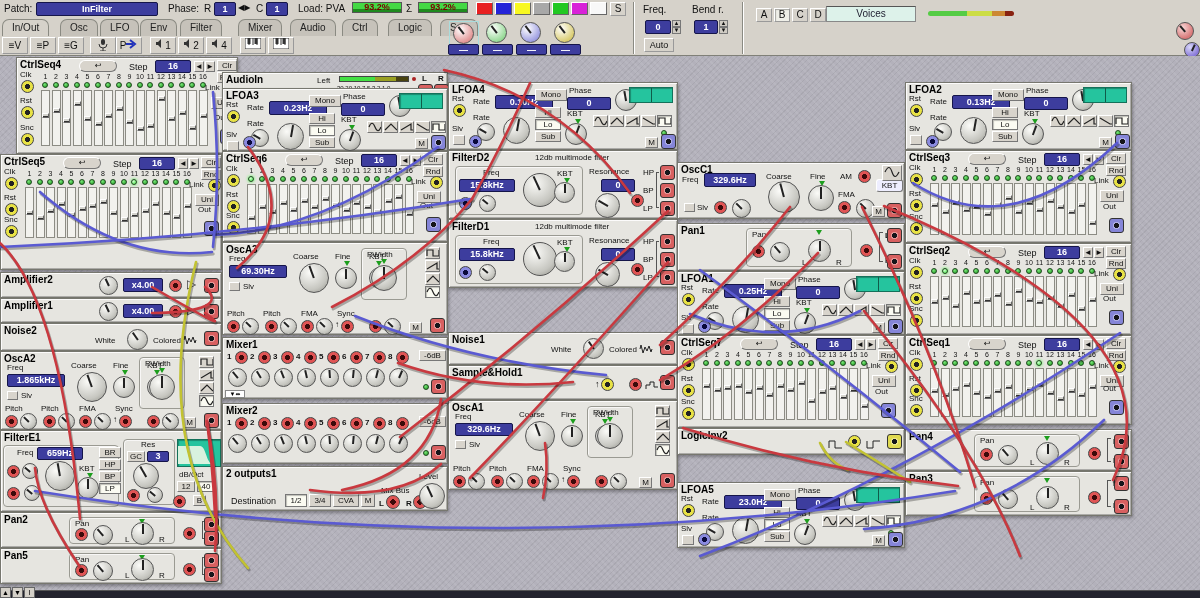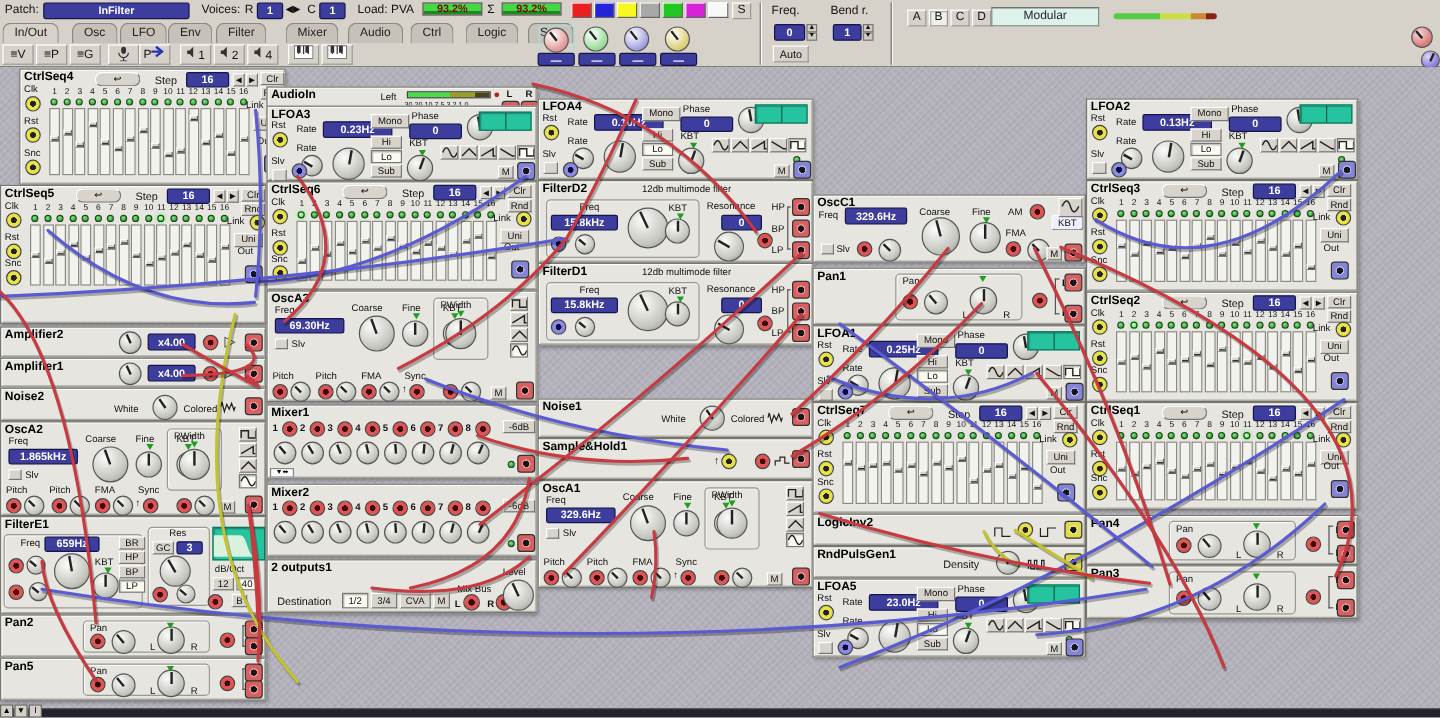--- a/index.html
+++ b/index.html
@@ -46,21 +46,21 @@
 .sbtn{position:absolute;width:11px;height:11px;background:#d4d0c8;border:1px solid #666;font-size:7px;line-height:10px;text-align:center;color:#000}
 .sep{position:absolute;width:2px;background:linear-gradient(90deg,#8a8a82 0 1px,#fff 1px)}
 </style>
 </head>
 <body>
 
 <div class="stage">
   <div class="tb">
     <span class="lbl" style="left:4px;top:3px">Patch:</span>
     <div class="vbx" style="left:36px;top:2px;width:122px;height:14px">InFilter</div>
-    <span class="lbl" style="left:168px;top:3px">Voices:</span>
+    <span class="lbl" style="left:168px;top:3px">Phase:</span>
     <span class="lbl" style="left:204px;top:3px">R</span>
     <div class="vbx" style="left:214px;top:2px;width:22px;height:14px">1</div>
     <span class="lbl" style="left:238px;top:3px;font-size:8px">◀▶</span>
     <span class="lbl" style="left:256px;top:3px">C</span>
     <div class="vbx" style="left:266px;top:2px;width:22px;height:14px">1</div>
     <span class="lbl" style="left:298px;top:3px">Load: PVA</span>
     <div class="meter" style="left:352px;top:2px;width:50px">93.2%</div>
     <span class="lbl" style="left:406px;top:3px">Σ</span>
     <div class="meter" style="left:418px;top:2px;width:50px">93.2%</div>
     <div id="swatches">
@@ -83,21 +83,21 @@
     <div class="vbx" style="left:694px;top:20px;width:24px;height:14px">1</div>
     <div class="spin" style="left:719px;top:20px">▲</div>
     <div class="spin" style="left:719px;top:27px">▼</div>
     <div class="sep" style="left:742px;top:2px;height:52px"></div>
     <div id="slots">
         <div class="ib" style="left:756px;top:8px;width:16px;height:14px;line-height:12px;">A</div>
         <div class="ib" style="left:774px;top:8px;width:16px;height:14px;line-height:12px;background:#efefe8;box-shadow:inset 1px 1px 1px rgba(0,0,0,.3);">B</div>
         <div class="ib" style="left:792px;top:8px;width:16px;height:14px;line-height:12px;">C</div>
         <div class="ib" style="left:810px;top:8px;width:16px;height:14px;line-height:12px;">D</div>
       </div>
-    <div style="position:absolute;left:826px;top:6px;width:90px;height:16px;background:#ddf2ea;border:1px solid #888;border-top-color:#555;color:#223;font-size:10px;text-align:center;line-height:14px">Modular</div>
+    <div style="position:absolute;left:826px;top:6px;width:90px;height:16px;background:#ddf2ea;border:1px solid #888;border-top-color:#555;color:#223;font-size:10px;text-align:center;line-height:14px">Voices</div>
     <div style="position:absolute;left:928px;top:11px;width:86px;height:5px;border-radius:3px;background:linear-gradient(90deg,#55cc44 0 45%,#ccdd44 45% 75%,#cc8833 75% 90%,#882211 90%)"></div>
     <div id="tabs">
         <div class="tab on" style="left:2px">In/Out</div>
         <div class="tab" style="left:60px">Osc</div>
         <div class="tab" style="left:100px">LFO</div>
         <div class="tab" style="left:140px">Env</div>
         <div class="tab" style="left:180px">Filter</div>
         <div class="tab" style="left:238px">Mixer</div>
         <div class="tab" style="left:290px">Audio</div>
         <div class="tab" style="left:342px">Ctrl</div>
@@ -1369,33 +1369,20 @@
         </div>
       </div>
       <div class="mod" style="left:677px;top:372px;width:228px;height:27px">
   <span class="mt">LogicInv2</span>
         <div style="position:absolute;left:150px;top:7px"><svg width="15" height="11" style="stroke:#222;fill:none">
             <path d="M1,9 L1,2 L7,2 L7,9 L14,9"></path>
           </svg></div>
         <div class="jk y" style="left:170px;top:6px;"></div>
         <div style="position:absolute;left:188px;top:7px"><svg width="15" height="11" style="stroke:#222;fill:none">
             <path d="M1,2 L1,9 L7,9 L7,2 L14,2"></path>
-          </svg></div>
-        <div class="port y" style="left:209px;top:5px">
-          <i></i>
-        </div>
-      </div>
-      <div class="mod" style="left:677px;top:399px;width:228px;height:27px">
-  <span class="mt">RndPulsGen1</span>
-        <span class="sl" style="left:108px;top:10px;font-size:9px;">Density</span>
-        <div class="knob" style="left:152px;top:3px;width:20px;height:20px">
-          <i style="transform:rotate(-30deg)"></i>
-        </div>
-        <div style="position:absolute;left:178px;top:7px"><svg width="18" height="11" style="stroke:#222;fill:none">
-            <path d="M1,9 L1,2 L3,2 L3,9 L6,9 L6,2 L8,2 L8,9 L12,9 L12,2 L14,2 L14,9 L17,9"></path>
           </svg></div>
         <div class="port y" style="left:209px;top:5px">
           <i></i>
         </div>
       </div>
       <div class="mod" style="left:677px;top:426px;width:228px;height:66px">
   <span class="mt">LFOA5</span>
         <span class="sl" style="left:3px;top:12px;">Rst</span>
         <div class="jk y" style="left:4px;top:21px;"></div>
         <span class="sl" style="left:24px;top:15px;">Rate</span>

